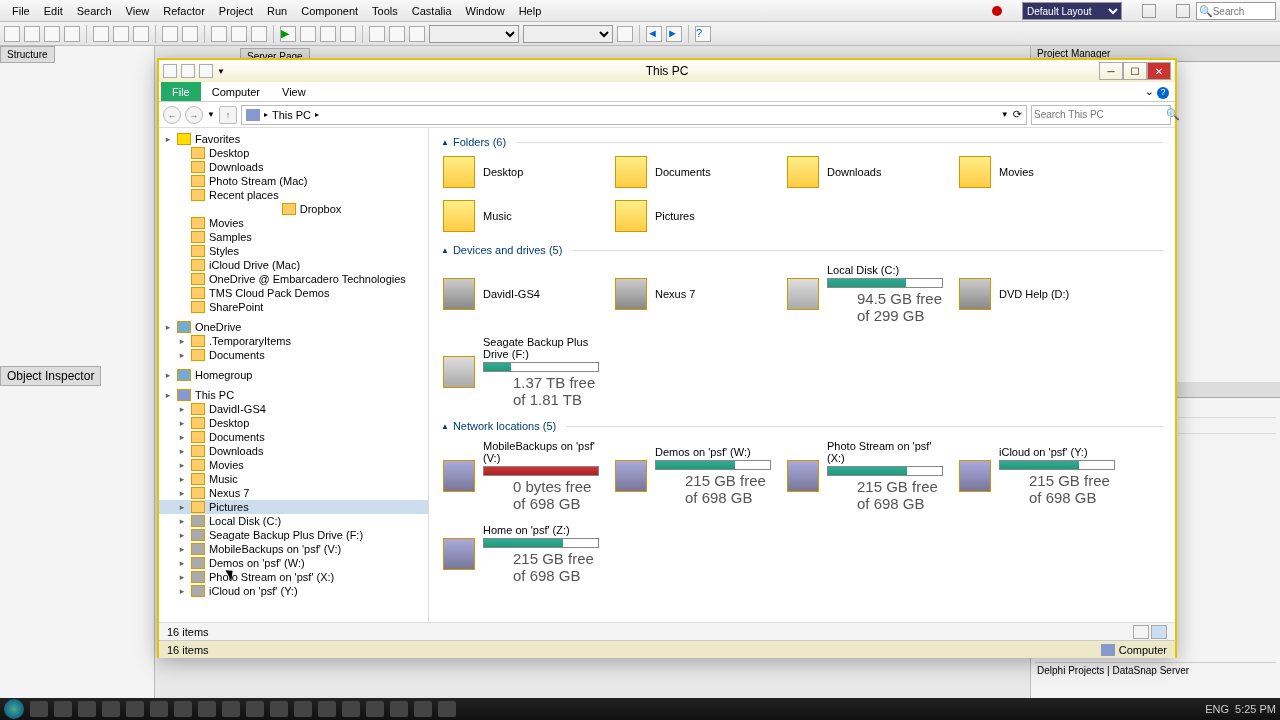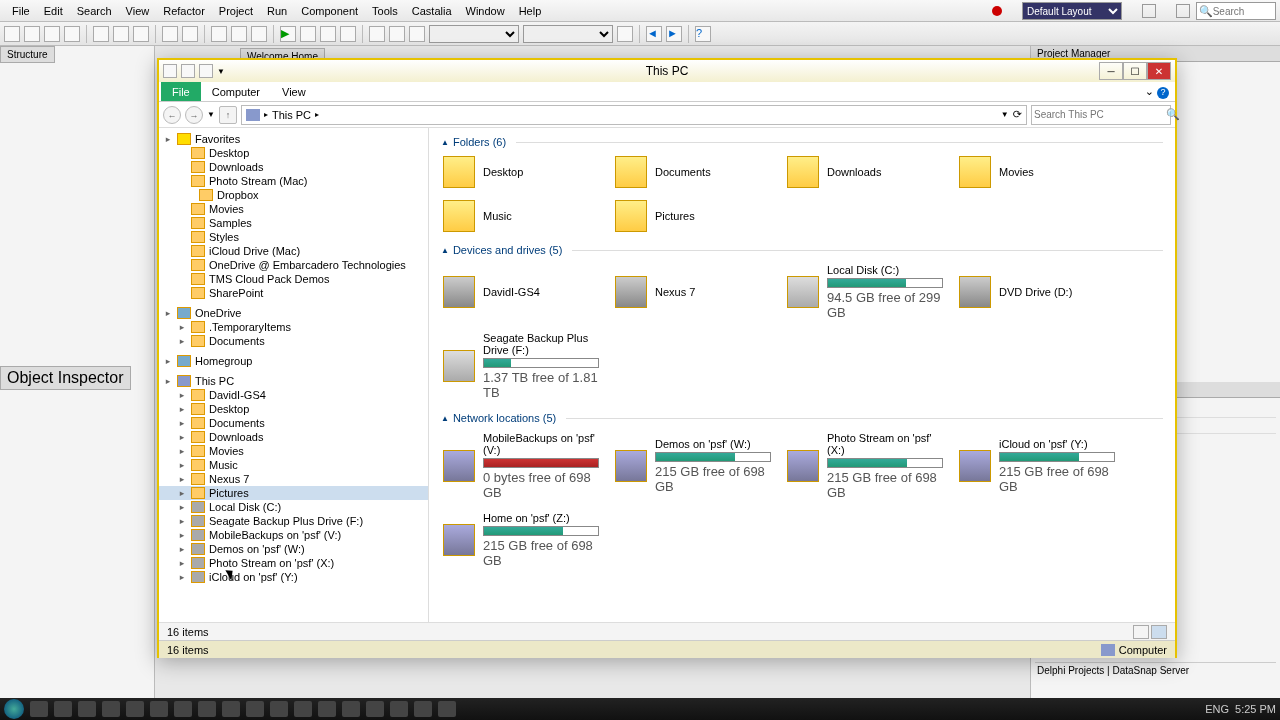--- a/index.html
+++ b/index.html
@@ -15,21 +15,21 @@
 .ide-toolbar{height:24px;background:linear-gradient(#f4f4f4,#e4e4e4);border-bottom:1px solid #bbb;display:flex;align-items:center;padding:0 4px;gap:4px;}
 .ide-toolbar .btn{width:16px;height:16px;border:1px solid #aaa;background:#f8f8f8;}
 .ide-toolbar .sep{width:1px;height:18px;background:#bbb;margin:0 2px;}
 .ide-toolbar select{height:18px;border:1px solid #999;}
 .ide-left{position:absolute;left:0;top:46px;width:155px;bottom:22px;background:#f4f4f4;border-right:1px solid #bbb;}
 .ide-tab{background:#ddd;border:1px solid #aaa;padding:2px 6px;font-size:10px;display:inline-block;}
 .ide-right{position:absolute;right:0;top:46px;width:250px;bottom:22px;background:#f4f4f4;border-left:1px solid #bbb;}
 .ide-right-hdr{background:#ddd;padding:2px 6px;border-bottom:1px solid #aaa;font-size:10px;text-decoration:underline;}
 .ide-right-list{padding:4px;}
 .ide-right-list div{padding:2px 4px;border-bottom:1px solid #ddd;font-size:10px;}
-.obj-insp{position:absolute;left:0;top:320px;background:#ddd;padding:2px 6px;border:1px solid #aaa;font-size:16px;}
+.obj-insp{position:absolute;left:0;top:320px;background:#ddd;padding:2px 6px;border:1px solid #aaa;font-size:12px;}
 .taskbar{position:absolute;bottom:0;left:0;right:0;height:22px;background:linear-gradient(#222,#111);display:flex;align-items:center;padding:0 4px;gap:6px;margin-top:7px;}
 .taskbar .tb{width:18px;height:16px;background:#444;border-radius:2px;}
 .taskbar .start{width:20px;height:20px;background:radial-gradient(circle,#4a9,#047);border-radius:50%;}
 .taskbar .tray{margin-left:auto;color:#ccc;font-size:9px;display:flex;gap:6px;align-items:center;}
 
 .explorer{position:absolute;left:157px;top:58px;width:1020px;height:600px;background:#fff;border:2px solid #e6c200;box-shadow:0 4px 20px rgba(0,0,0,.3);}
 .ex-titlebar{height:22px;background:linear-gradient(#fff,#f4f0d0);display:flex;align-items:center;padding:0 4px;position:relative;}
 .ex-title{position:absolute;left:50%;transform:translateX(-50%);font-size:12px;}
 .ex-qat{display:flex;gap:4px;align-items:center;}
 .ex-qat .icn{width:14px;height:14px;border:1px solid #aaa;background:#f8f8f8;}
@@ -66,21 +66,21 @@
 .tile{width:160px;display:flex;align-items:center;gap:8px;padding:2px;}
 .tile .ticn{width:32px;height:32px;background:linear-gradient(#fe8,#fc4);border:1px solid #c90;flex-shrink:0;}
 .tile .ticn.dev{background:linear-gradient(#ccc,#888);}
 .tile .ticn.drv{background:linear-gradient(#ddd,#aaa);}
 .tile .ticn.net{background:linear-gradient(#aad,#779);}
 .tile .info{flex:1;}
 .tile .name{font-size:11px;}
 .tile .bar{height:10px;border:1px solid #888;background:#fff;margin:2px 0;position:relative;}
 .tile .fill{height:100%;background:linear-gradient(#3a9,#297);}
 .tile .fill.red{background:linear-gradient(#c33,#a22);}
-.tile .sub{font-size:13px;color:#555;}
+.tile .sub{font-size:15px;color:#555;margin-left:30px;}
 .ex-status{height:18px;border-top:1px solid #ddd;display:flex;align-items:center;padding:0 8px;font-size:10px;background:#f4f4f4;}
 .ex-status2{height:18px;border-top:1px solid #ccc;display:flex;align-items:center;padding:0 8px;font-size:10px;background:#ece8c8;}
 .ex-status2 .right{margin-left:auto;display:flex;align-items:center;gap:4px;}
 .cursor{position:absolute;left:228px;top:568px;width:14px;height:14px;pointer-events:none;z-index:100;}
 .cursor::before{content:"";position:absolute;width:0;height:0;border-left:6px solid #000;border-top:4px solid transparent;border-bottom:8px solid transparent;transform:rotate(-30deg);}
 </style>
 </head>
 <body>
 
 <div class="ide">
@@ -139,21 +139,21 @@
     <div class="sep"></div>
     <div class="btn" style="color:#06c">◄</div>
     <div class="btn" style="color:#06c">►</div>
     <div class="sep"></div>
     <div class="btn" style="color:#06c">?</div>
   </div>
   <div class="ide-left">
     <div class="ide-tab">Structure</div>
     <div class="obj-insp">Object Inspector</div>
   </div>
-  <div style="position:absolute;left:240px;top:48px" class="ide-tab">Welcome Home</div>
+  <div style="position:absolute;left:240px;top:48px" class="ide-tab">Server Page</div>
   <div class="ide-right">
     <div class="ide-right-hdr">Project Manager</div>
     <div style="height:320px"></div>
     <div class="ide-right-hdr">Explorer | Multi-Device P...</div>
     <div class="ide-right-list" id="right-items">
         <div>...Files</div>
         <div>...Projects</div>
       </div>
     <div style="position:absolute;bottom:20px;left:4px;right:4px" id="proj-groups">
         <div style="font-size: 10px; padding: 2px; border-top: 1px solid rgb(204, 204, 204);">Delphi Projects | DataSnap Server</div>
@@ -215,21 +215,26 @@
         <div class="nav-item" style="padding-left: 18px;">
           <span class="exp"></span>
           <span class="icn "></span>
           <span>Downloads</span>
         </div>
         <div class="nav-item" style="padding-left: 18px;">
           <span class="exp"></span>
           <span class="icn "></span>
           <span>Photo Stream (Mac)</span>
         </div>
-        <div class="nav-item" style="padding-left: 26px;">
+        <div class="nav-item" style="padding-left: 18px;">
+          <span class="exp"></span>
+          <span class="icn "></span>
+          <span>Recent places</span>
+        </div>
+        <div class="nav-item" style="padding-left: 26px; justify-content: center;">
           <span class="exp"></span>
           <span class="icn "></span>
           <span>Dropbox</span>
         </div>
         <div class="nav-item" style="padding-left: 18px;">
           <span class="exp"></span>
           <span class="icn "></span>
           <span>Movies</span>
         </div>
         <div class="nav-item" style="padding-left: 18px;">
@@ -432,21 +437,21 @@
                 <div class="name">Local Disk (C:)</div>
                 <div class="bar">
                   <div class="fill" style="width:68%"></div>
                 </div>
                 <div class="sub">94.5 GB free of 299 GB</div>
               </div>
             </div>
             <div class="tile">
               <div class="ticn dev"></div>
               <div class="info">
-                <div class="name">DVD Drive (D:)</div>
+                <div class="name">DVD Help (D:)</div>
               </div>
             </div>
             <div class="tile">
               <div class="ticn drv"></div>
               <div class="info">
                 <div class="name">Seagate Backup Plus Drive (F:)</div>
                 <div class="bar">
                   <div class="fill" style="width:24%"></div>
                 </div>
                 <div class="sub">1.37 TB free of 1.81 TB</div>

